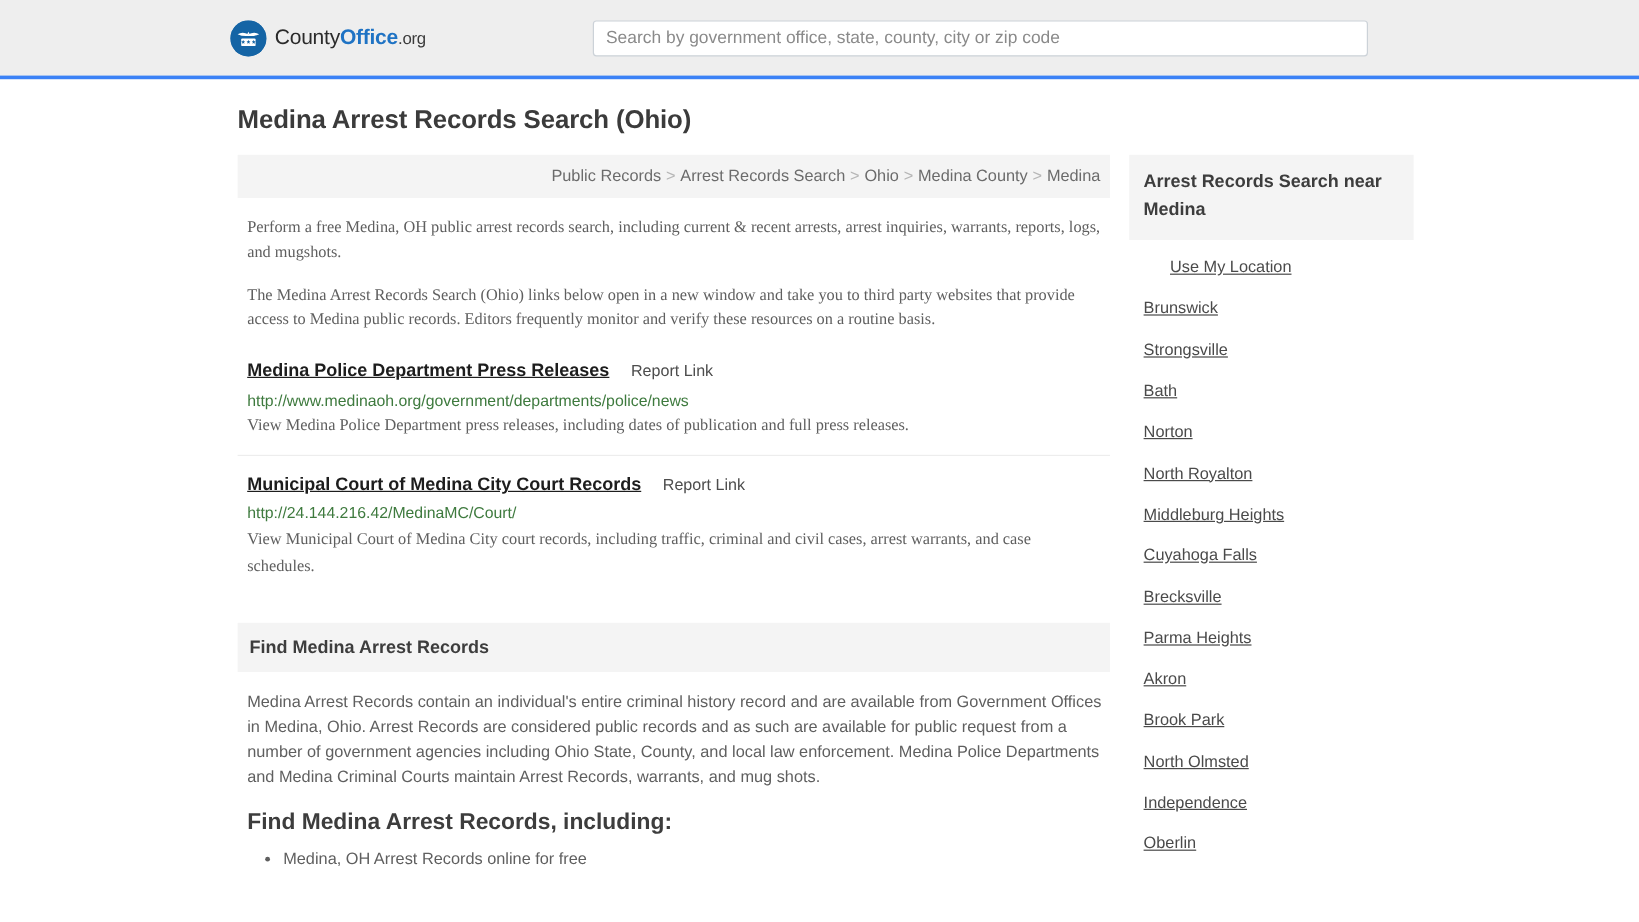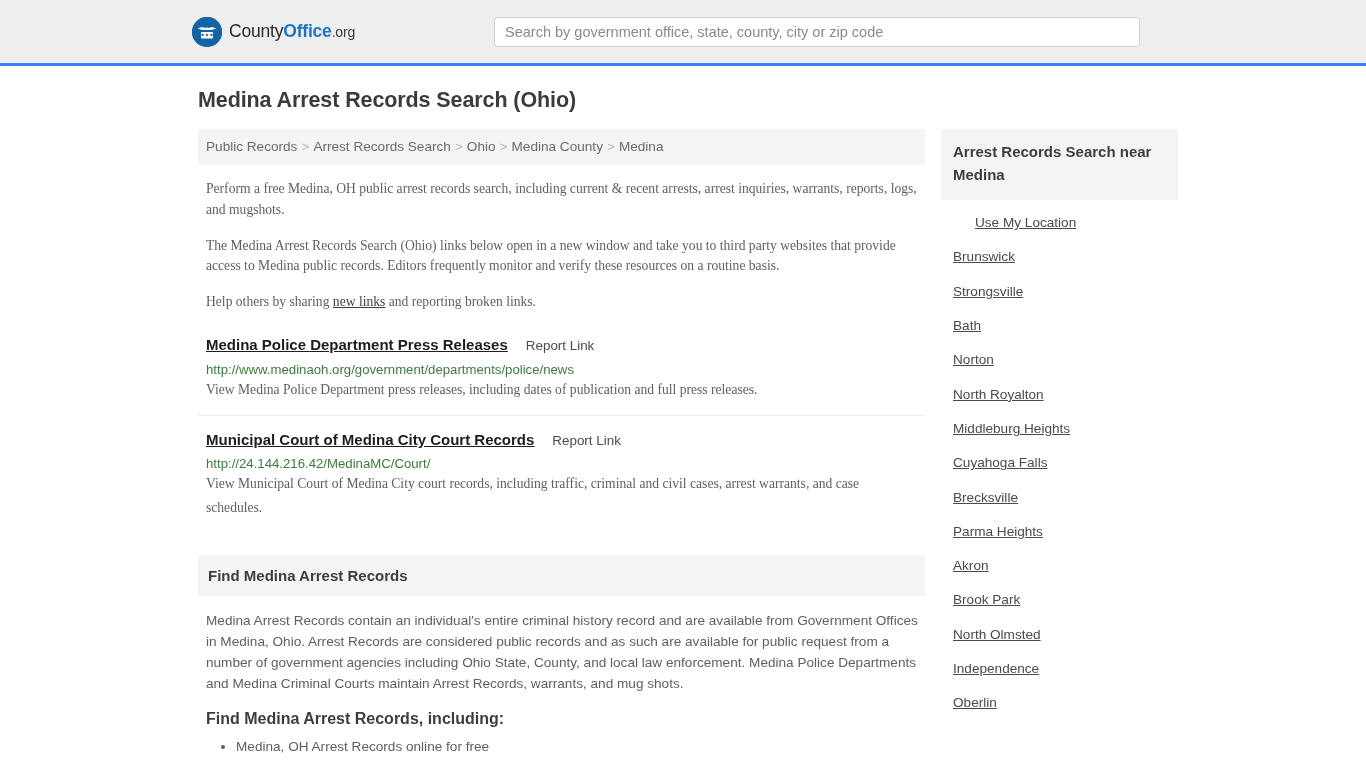--- a/index.html
+++ b/index.html
@@ -90,20 +90,21 @@
   .col-main { width: 727px; flex: 0 0 727px; }
   .col-side { width: 237px; flex: 0 0 237px; }
 
   
   .breadcrumb {
     background: #f4f4f4;
     padding: 9px 8px 9px 8px;
     font-size: 13.6px;
     color: #6b6b6b;
     line-height: 1.3;
+    text-align: right;
   }
   .breadcrumb a {
     color: #6b6b6b;
     text-decoration: none;
   }
   .breadcrumb .sep {
     color: #b6b6b6;
     padding: 0 4px;
   }
 
@@ -177,21 +178,21 @@
   }
   .section-body {
     margin: 14px 0 0 8px;
     font-size: 13.6px;
     line-height: 1.55;
     color: #5f5f5f;
     max-width: 714px;
   }
   .section-subhead {
     margin: 16px 0 0 8px;
-    font-size: 16px;
+    font-size: 19px;
     font-weight: bold;
     color: #3d3d3d;
   }
   .section-list {
     margin: 8px 0 0 0;
     padding-left: 38px;
     font-size: 13.6px;
     color: #5f5f5f;
     line-height: 1.6;
   }
@@ -245,21 +246,20 @@
   <div class="columns">
 
     <div class="col-main">
 
       <div class="breadcrumb">
         <a href="#">Public Records</a><span class="sep">&gt;</span><a href="#">Arrest Records Search</a><span class="sep">&gt;</span><a href="#">Ohio</a><span class="sep">&gt;</span><a href="#">Medina County</a><span class="sep">&gt;</span><a href="#">Medina</a>
       </div>
 
       <p class="intro">Perform a free Medina, OH public arrest records search, including current &amp; recent arrests, arrest inquiries, warrants, reports, logs, and mugshots.</p>
       <p class="intro">The Medina Arrest Records Search (Ohio) links below open in a new window and take you to third party websites that provide access to Medina public records. Editors frequently monitor and verify these resources on a routine basis.</p>
-      <p class="intro"><span>Help others by sharing </span><a class="inline" href="#">new links</a><span> and reporting broken links.</span></p>
 
       <div class="results">
 
         <div class="result">
           <div class="result-head">
             <a class="result-title" href="#">Medina Police Department Press Releases</a>
             <a class="report-link" href="#">Report Link</a>
           </div>
           <a class="result-url" href="#">http://www.medinaoh.org/government/departments/police/news</a>
           <div class="result-desc">View Medina Police Department press releases, including dates of publication and full press releases.</div>

